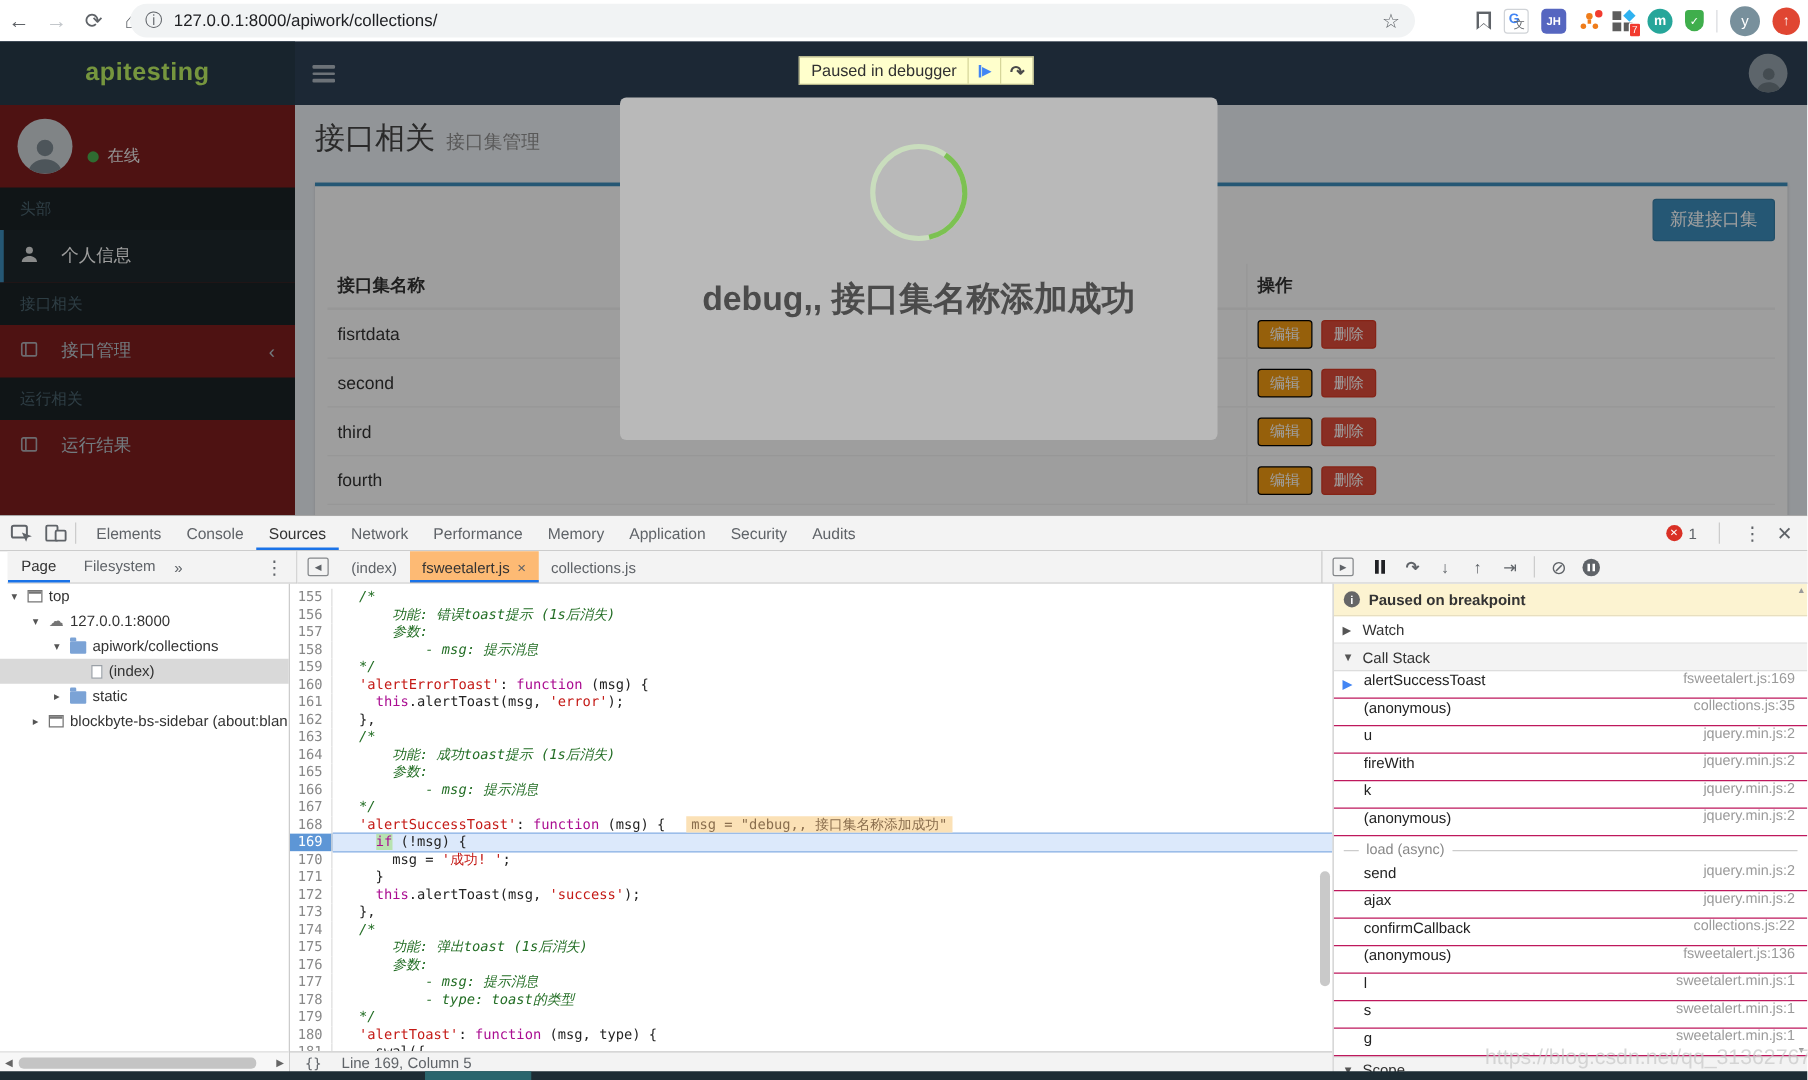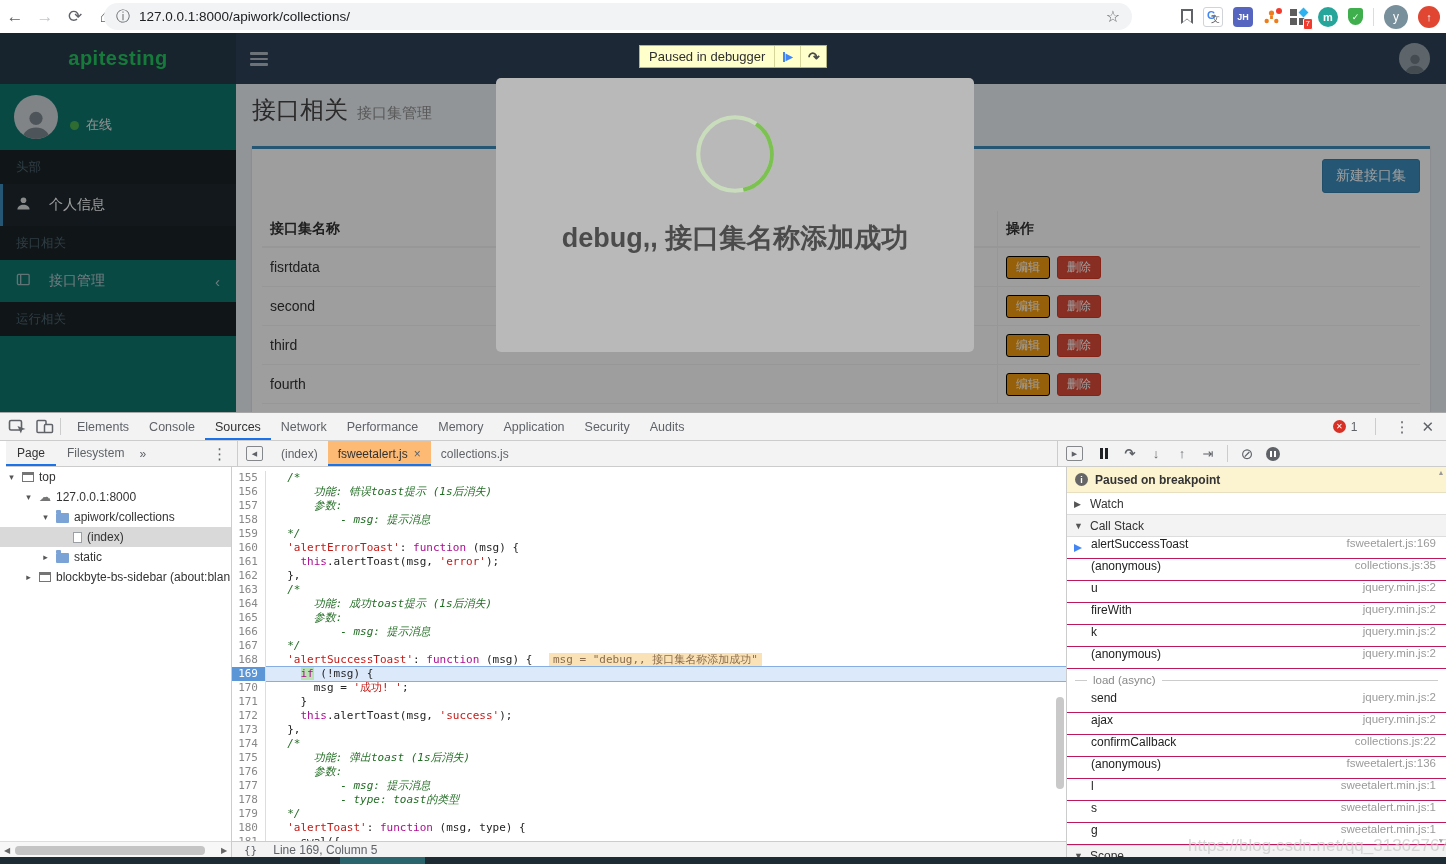--- a/index.html
+++ b/index.html
@@ -31,27 +31,27 @@
 .circ{border-radius:50%;color:#fff;display:flex;align-items:center;justify-content:center}
 .m-circ{width:20px;height:20px;background:#26a69a;font-size:11px;font-weight:bold}
 .shield{width:15px;height:17px;background:#3fae4c;border-radius:3px 3px 8px 8px;color:#fff;font-size:9px;display:flex;align-items:center;justify-content:center}
 .vline{width:1px;height:18px;background:#dadce0}
 .prof{width:24px;height:24px;background:#78909c;font-size:12px}
 .upd{width:22px;height:22px;background:#e04632;font-size:11px;font-weight:bold}
 
 
 #app{position:absolute;left:0;top:33px;width:1446px;height:379px;background:#ecf0f5;overflow:hidden}
 #app-header{position:absolute;left:0;top:0;width:1446px;height:51px;background:#2e4156}
-#logo{position:absolute;left:0;top:0;width:236px;height:51px;background:#283a4a;color:#22c55e;font-size:20px;font-weight:bold;letter-spacing:.5px;display:flex;align-items:center;justify-content:center}
+#logo{position:absolute;left:0;top:0;width:236px;height:51px;background:#283a4a;color:#bef264;font-size:20px;font-weight:bold;letter-spacing:.5px;display:flex;align-items:center;justify-content:center}
 #hamburger{position:absolute;left:250px;top:19px;display:flex;flex-direction:column;gap:3px;cursor:pointer}
 #hamburger span{width:18px;height:2.5px;background:#aeb9c2;border-radius:1px}
 #hdr-avatar{position:absolute;right:16px;top:10px;width:31px;height:31px;border-radius:50%;background:#97a4ad;overflow:hidden;display:flex;align-items:flex-end;justify-content:center}
 .person-svg{fill:#6e7b84}
 
-#sidebar{position:absolute;left:0;top:51px;width:236px;height:328px;background:#0f766e;overflow:hidden}
+#sidebar{position:absolute;left:0;top:51px;width:236px;height:328px;background:#7f1d1d;overflow:hidden}
 #user-panel{display:flex;padding:11px 14px;gap:12px;height:66px}
 #sb-avatar{width:44px;height:44px;border-radius:50%;background:#cfd5d9;overflow:hidden;display:flex;align-items:flex-end;justify-content:center;flex-shrink:0}
 #sb-status{display:flex;align-items:center;gap:7px;margin-top:16px;color:#ececec;font-size:13px}
 #online-dot{width:9px;height:9px;border-radius:50%;background:#4caf50}
 .sb-header{height:34px;line-height:34px;padding-left:16px;background:#1a2226;color:#4b646f;font-size:12.5px}
 .sb-item{height:42px;display:flex;align-items:center;padding-left:13px;gap:18px;color:#b8c7ce;font-size:14px;border-left:3px solid transparent;cursor:pointer}
 .sb-item.active{background:#1e282c;border-left-color:#3c8dbc;color:#fff}
 .sb-item svg{width:15px;height:15px;fill:currentColor;opacity:.85;flex-shrink:0}
 .sb-chevron{margin-left:auto;margin-right:16px;font-size:15px;line-height:1}
 
@@ -249,20 +249,26 @@
         </div>
         <div class="sb-header">接口相关</div>
         <div class="sb-item">
           <span><svg viewBox="0 0 16 16" width="15" height="15" style="fill: currentcolor;">
               <path d="M3 2.5h10a1 1 0 0 1 1 1v9a1 1 0 0 1-1 1H3a1.5 1.5 0 0 1-1.5-1.5v-8A1.5 1.5 0 0 1 3 2.5zm2 0v11" stroke="currentColor" stroke-width="1.4" fill="none"></path>
             </svg></span>
           <span>接口管理</span>
           <span class="sb-chevron">‹</span>
         </div>
         <div class="sb-header">运行相关</div>
+        <div class="sb-item">
+          <span><svg viewBox="0 0 16 16" width="15" height="15" style="fill: currentcolor;">
+              <path d="M3 2.5h10a1 1 0 0 1 1 1v9a1 1 0 0 1-1 1H3a1.5 1.5 0 0 1-1.5-1.5v-8A1.5 1.5 0 0 1 3 2.5zm2 0v11" stroke="currentColor" stroke-width="1.4" fill="none"></path>
+            </svg></span>
+          <span>运行结果</span>
+        </div>
       </div>
   </div>
 
   <div id="content">
     <div id="page-title">
       <span class="t">接口相关</span>
       <span class="s">接口集管理</span>
     </div>
     <div id="main-box">
       <button id="new-btn">新建接口集</button>

